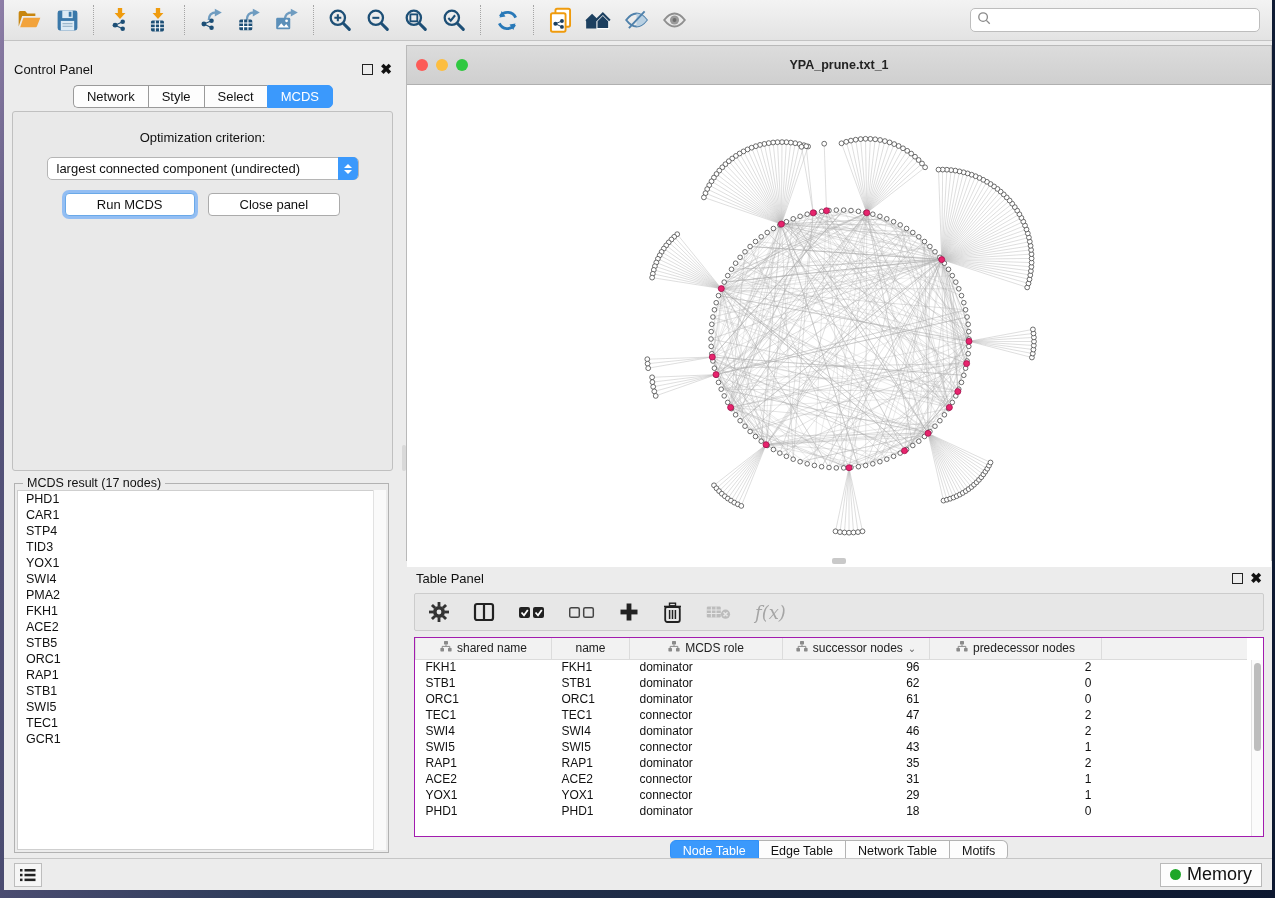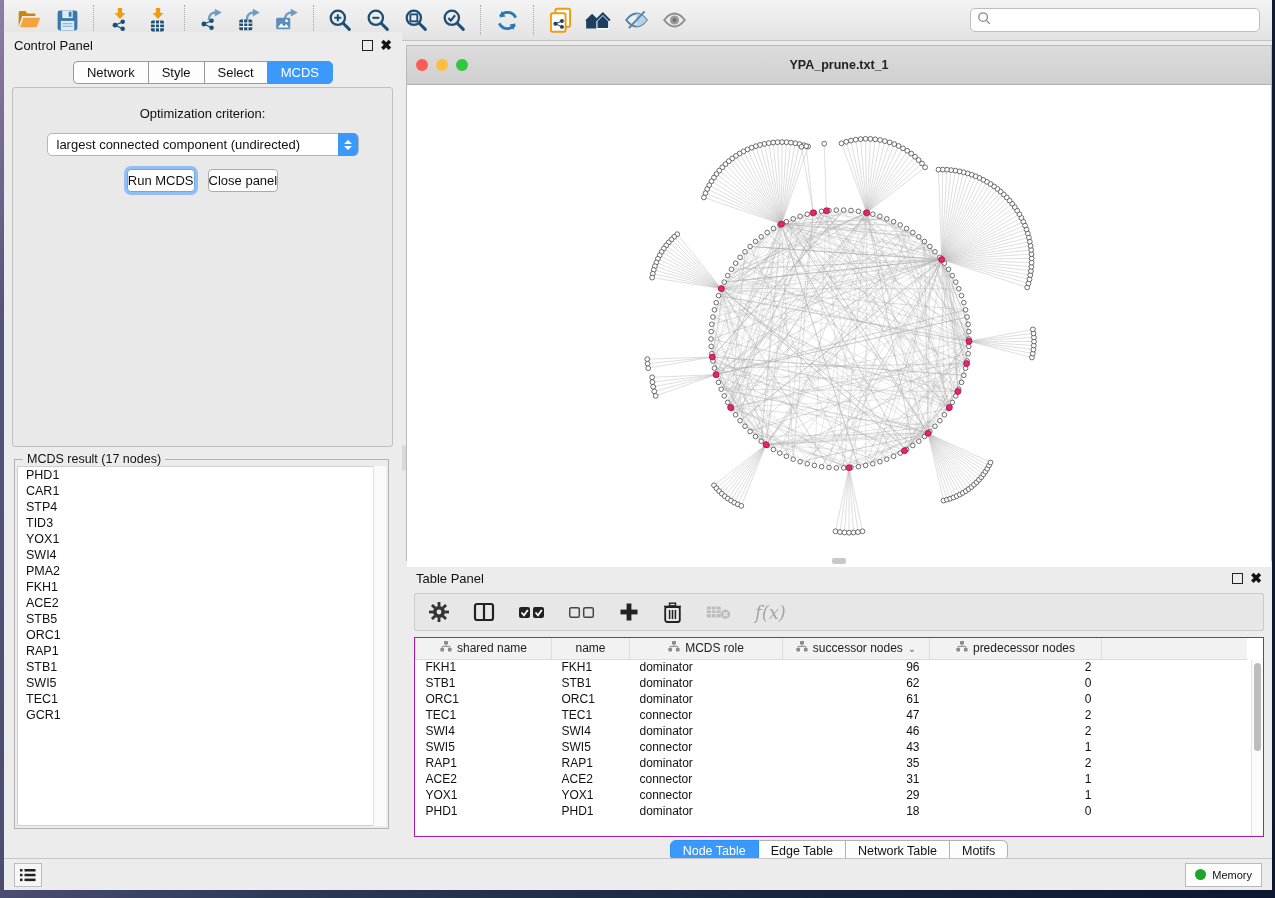--- a/index.html
+++ b/index.html
@@ -14,21 +14,21 @@
   .toolbar{ position:absolute; left:0; top:0; right:0; height:41px;
     background:linear-gradient(#f3f3f3,#e3e3e3); border-bottom:1px solid #c3c3c3;
     display:flex; align-items:center; padding:0 6px; }
   .tb-icon{ width:38px; height:32px; display:flex; align-items:center; justify-content:center; }
   .tb-sep{ width:1px; height:30px; border-left:1px dotted #a5a5a5; margin:0 7px; }
   .search-box{ margin-left:auto; margin-right:6px; width:290px; height:24px; background:#fff;
     border:1px solid #bdbdbd; border-radius:5px; display:flex; align-items:center; padding:0 6px; }
   .search-box input{ border:none; outline:none; flex:1; font-size:12px; background:transparent; }
 
   
-  .control-panel{ position:absolute; left:0; top:32px; width:398px; bottom:40px; background:#ececec; }
+  .control-panel{ position:absolute; left:0; top:56px; width:398px; bottom:40px; background:#ececec; }
   .cp-header{ height:26px; display:flex; align-items:center; padding:0 10px; font-size:13px; color:#111; }
   .panel-btns{ margin-left:auto; display:flex; gap:7px; align-items:center; }
   .float-btn{ width:11px; height:11px; border:1.5px solid #222; background:transparent; }
   .close-x{ font-size:14px; font-weight:bold; color:#111; line-height:11px; }
   .cp-tabs{ display:flex; justify-content:center; margin-top:3px; }
   .cp-tab{ border:1px solid #9a9a9a; border-right:none; background:#fdfdfd; padding:3px 13px;
     font-size:13px; color:#111; }
   .cp-tab:first-child{ border-radius:5px 0 0 5px; }
   .cp-tab:last-child{ border-right:1px solid #be185d; border-radius:0 5px 5px 0; }
   .cp-tab.active{ background:#3b99fc; color:#fff; border-color:#3b99fc; }
@@ -37,21 +37,21 @@
   .opt-label{ text-align:center; margin-top:18px; font-size:13px; color:#111; }
   .select{ margin:12px auto 0; width:312px; height:23px; background:#fff; border:1px solid #b5b5b5;
     border-radius:5px; display:flex; align-items:center; font-size:13px; color:#111; position:relative; }
   .select .sel-text{ padding-left:9px; }
   .stepper{ position:absolute; right:0; top:-1px; bottom:-1px; width:20px; background:#3b99fc;
     border-radius:0 5px 5px 0; display:flex; flex-direction:column; align-items:center; justify-content:center; gap:2px; }
   .chev{ width:0; height:0; border-left:4px solid transparent; border-right:4px solid transparent; }
   .chev.up{ border-bottom:4px solid #fff; } .chev.down{ border-top:4px solid #fff; }
   .btn-row{ display:flex; justify-content:center; gap:13px; margin-top:13px; }
   .mac-btn{ background:#fff; border:1px solid #ababab; border-radius:4px; font-size:13px; color:#111;
-    padding:3px 0; font-family:"Liberation Sans",sans-serif; }
+    padding:3px 31px; font-family:"Liberation Sans",sans-serif; }
   .mac-btn.focused{ box-shadow:0 0 0 3px rgba(77,155,252,.55); border-color:#6aa9e8; }
   .mcds-fieldset{ position:absolute; left:10px; right:13px; top:427px; height:370px;
     border:1px solid #b2b2b2; background:#ececec; }
   .mcds-legend{ position:absolute; top:-8px; left:8px; background:#ececec; padding:0 4px; font-size:12.5px; color:#111; }
   .mcds-list{ position:absolute; left:2px; right:2px; top:6px; bottom:2px; background:#fff;
     border:1px solid #cfcfcf; overflow:hidden; }
   .mcds-item{ font-size:12.5px; color:#111; padding:1.5px 0 1.5px 8px; line-height:13px; }
   .mcds-scroll{ position:absolute; right:2px; top:6px; bottom:2px; width:13px; background:#fafafa; border-left:1px solid #e2e2e2; }
 
   
@@ -88,21 +88,21 @@
   .tp-tab{ border:1px solid #b3b3b3; border-left:none; background:#fdfdfd; padding:2.5px 12px; font-size:12.5px; color:#111; }
   .tp-tab:first-child{ border-left:1px solid #b3b3b3; border-radius:6px 0 0 6px; }
   .tp-tab:last-child{ border-radius:0 6px 6px 0; }
   .tp-tab.active{ background:#3b99fc; color:#fff; border-color:#3090f8; }
 
   
   .status-bar{ position:absolute; left:0; right:0; bottom:0; height:32px; background:#ececec; border-top:1px solid #c6c6c6;
     display:flex; align-items:center; padding:0 10px; }
   .menu-btn{ width:28px; height:24px; background:#f6f6f6; border:1px solid #bdbdbd; display:flex; align-items:center; justify-content:center; }
   .memory-btn{ margin-left:auto; height:24px; background:#fdfdfd; border:1px solid #b9b9b9;
-    display:flex; align-items:center; gap:6px; padding:0 9px; font-size:11px; color:#111; }
+    display:flex; align-items:center; gap:6px; padding:0 9px; font-size:18px; color:#111; }
   .mem-dot{ width:11px; height:11px; border-radius:50%; background:#1da728; }
 </style>
 </head>
 <body>
 
 <div class="app-window">
 
   <div class="toolbar">
     <span id="tb-icons" style="display:flex;align-items:center;">
         <span class="tb-icon">

